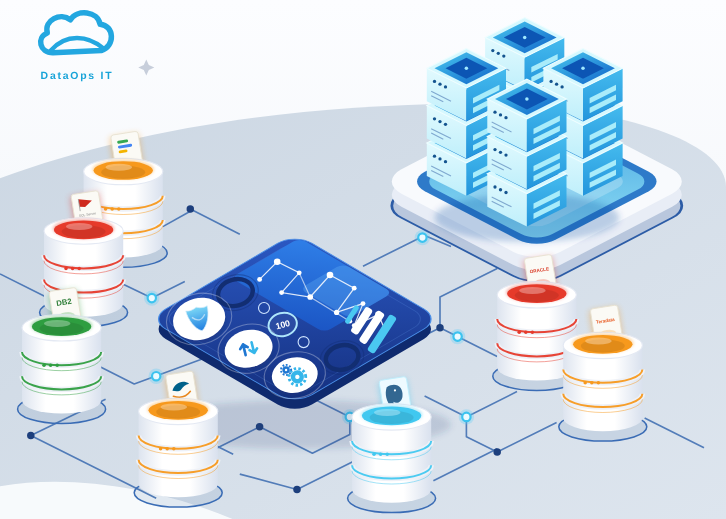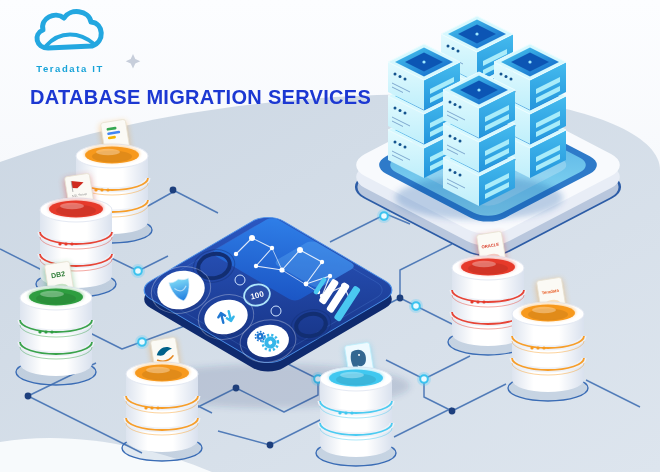--- a/index.html
+++ b/index.html
@@ -580,17 +580,16 @@
           <ellipse cx="0" cy="-76" rx="28" ry="9" fill="#f7991d" opacity="0.38" filter="url(#b2)"></ellipse>
         </g>
       </g>
 </svg>
 
 <div class="logo">
   <svg width="84" height="52" viewBox="0 0 84 52">
     <path d="M20,42 C8,42 5,28 15,24 C12,12 27,5 36,12 C42,2 61,4 63,16 C76,17 77,36 64,40 Z" fill="none" stroke="#23a7e0" stroke-width="5" stroke-linejoin="round"></path>
     <path d="M18,40 C32,24 52,26 66,38" fill="none" stroke="#23a7e0" stroke-width="4" stroke-linecap="round"></path>
   </svg>
-  <div class="brand-name">Teradata IT</div>
+  <div class="brand-name">DataOps IT</div>
 </div>
-<h1 class="page-title">DATABASE MIGRATION SERVICES</h1>
 
 </div>
 
 </body></html>

